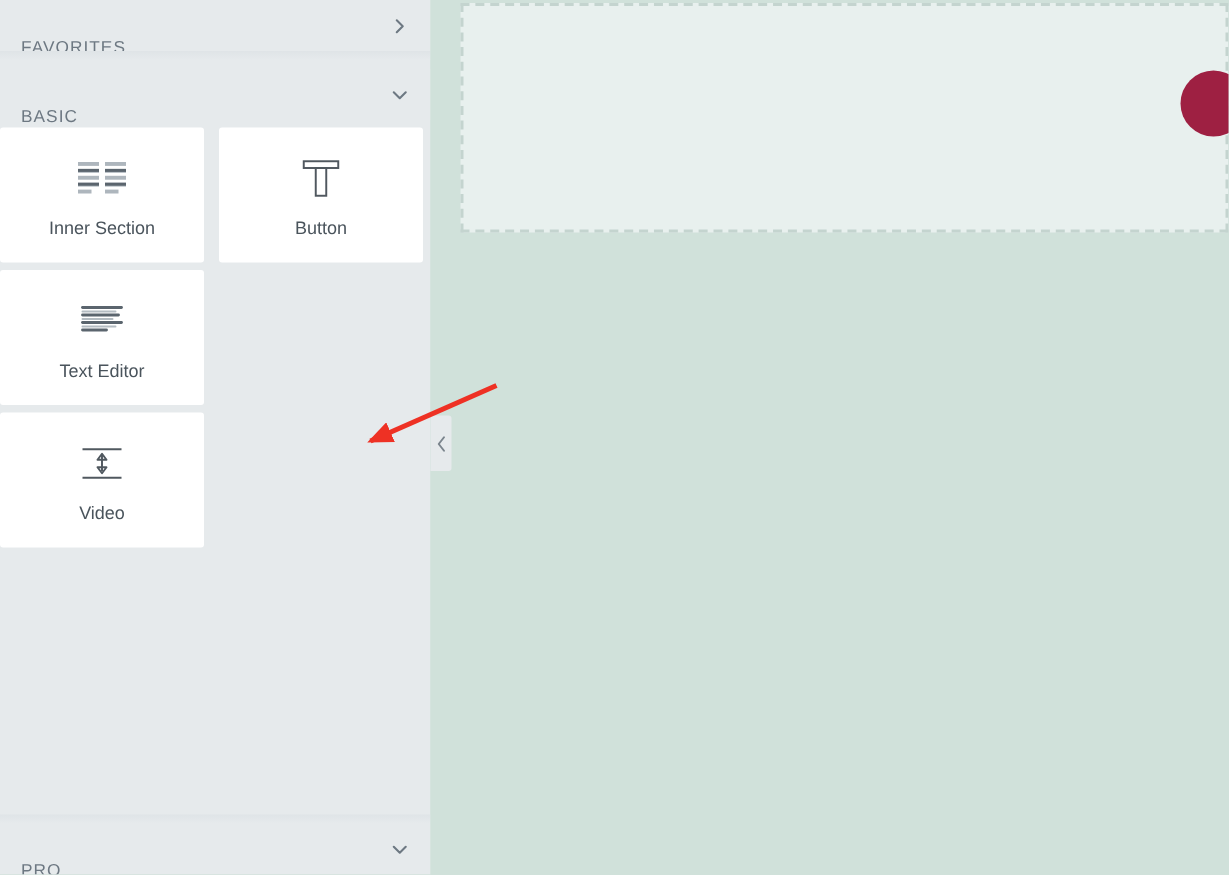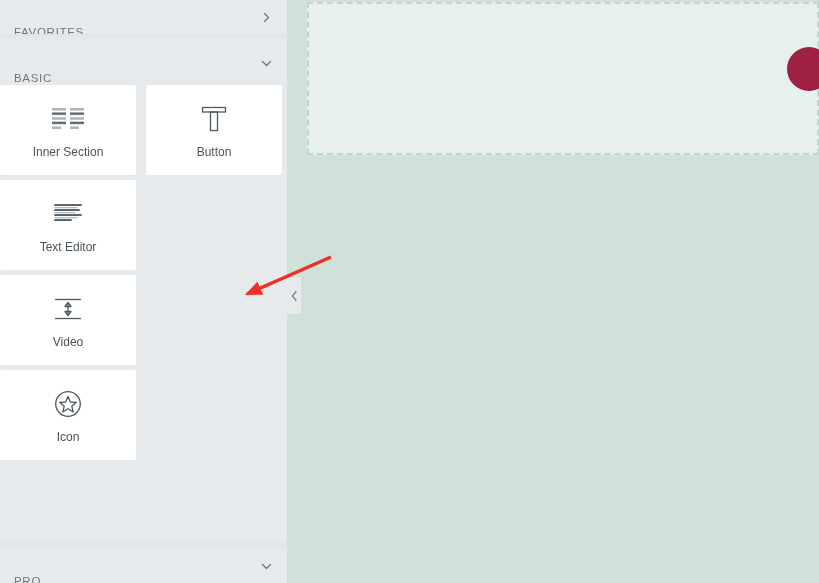--- a/index.html
+++ b/index.html
@@ -264,29 +264,20 @@
             <line x1="15" y1="9" x2="15" y2="19"></line>
             <polygon points="15,7.5 18,11.5 12,11.5"></polygon>
             <polygon points="15,20.5 18,16.5 12,16.5"></polygon>
           </svg>
         </span>
         <span class="widget-label">Video</span>
       </div>
     </div>
 
     <div class="widget-row">
-      <div class="widget-card">
-        <span class="widget-icon">
-          <svg width="28" height="28" viewBox="0 0 28 28" fill="none" stroke="#50585f" stroke-width="1.3" stroke-linejoin="round">
-            <circle cx="14" cy="14" r="12.3"></circle>
-            <polygon points="14,6.5 16.4,12 22.3,12.3 17.8,16.2 19.2,22 14,18.8 8.8,22 10.2,16.2 5.7,12.3 11.6,12"></polygon>
-          </svg>
-        </span>
-        <span class="widget-label">Icon</span>
-      </div>
     </div>
 
   </div>
 
   <div class="hdr-divider-pro"></div>
 
   <div class="panel-header" id="hdr-pro">
     <span class="ph-title">PRO</span>
     <span class="ph-chevron">
       <svg width="13" height="13" viewBox="0 0 13 13" fill="none" stroke="currentColor" stroke-width="1.4" stroke-linecap="round" stroke-linejoin="round">

